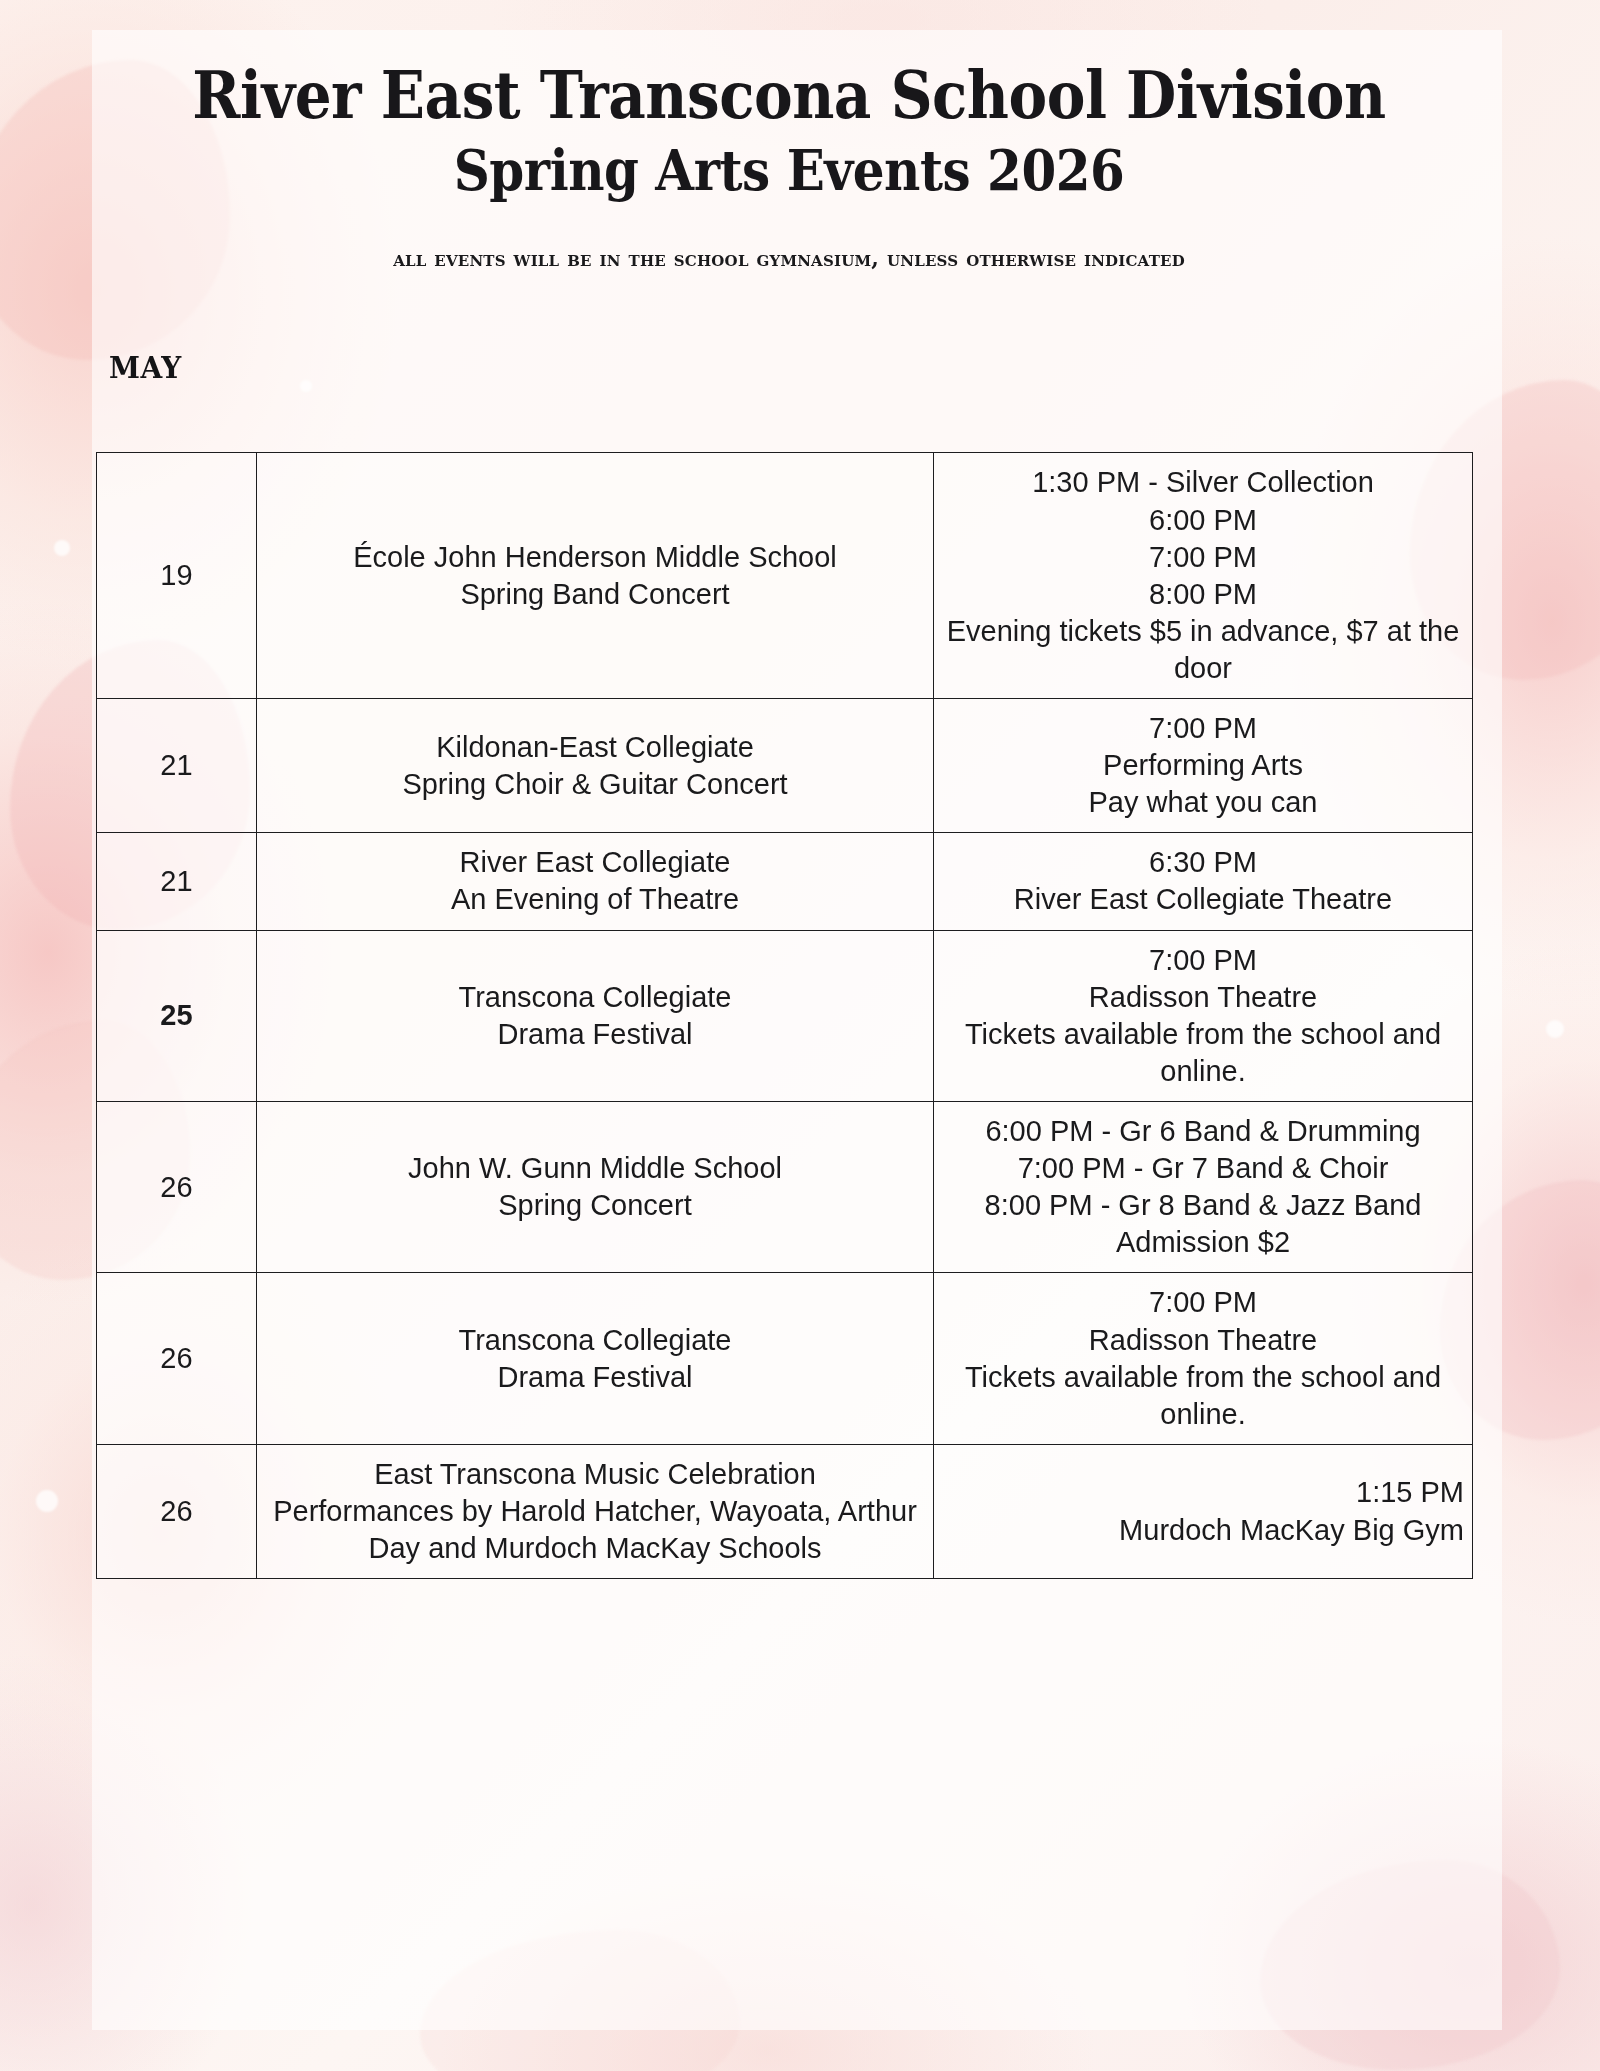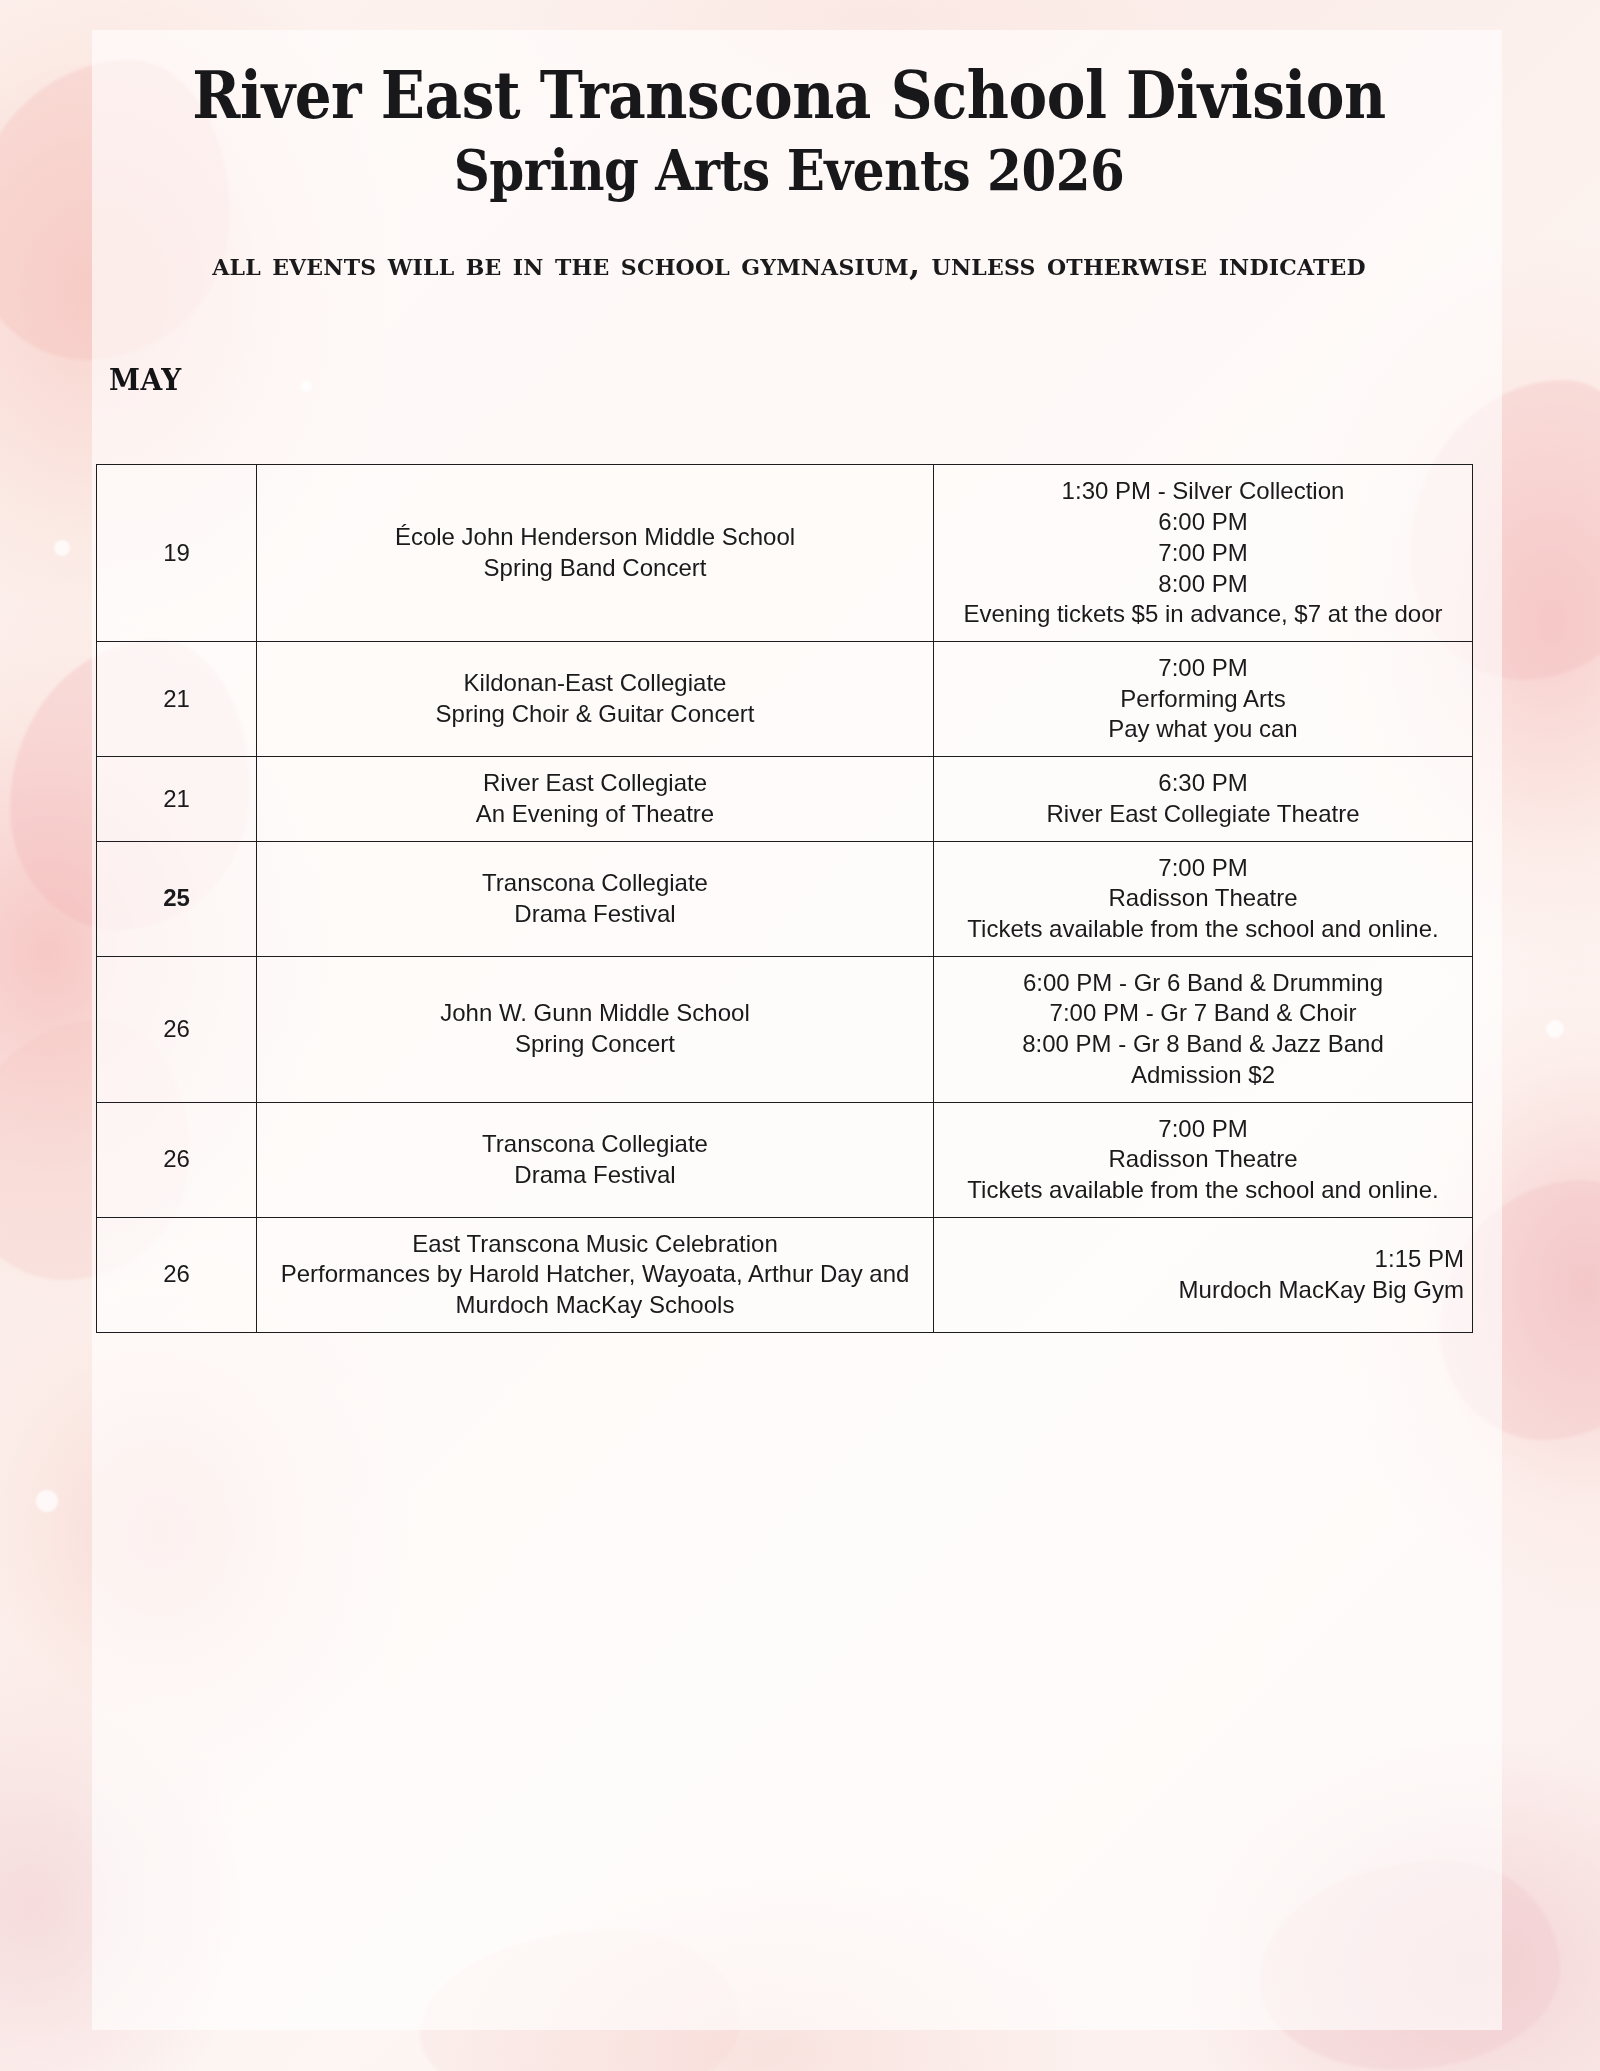--- a/index.html
+++ b/index.html
@@ -79,21 +79,21 @@
   .title2 {
     margin-top: 18px;
     font-size: 50px;
     line-height: 1.05;
   }
   .subtitle {
     margin-top: 48px;
     text-align: center;
     font-family: "DejaVu Serif", serif;
     font-weight: bold;
-    font-size: 32px;
+    font-size: 22px;
     letter-spacing: 0.2px;
     color: #1a1a1c;
     font-variant: small-caps;
     text-transform: lowercase;
   }
   .month {
     margin-top: 70px;
     margin-left: 25px;
     font-family: "DejaVu Serif", serif;
     font-weight: bold;
@@ -110,21 +110,21 @@
   table.events {
     margin: 64px 0 0 12px;
     width: 1325px;
     border-collapse: collapse;
     table-layout: fixed;
     background: rgba(255,255,255,0.30);
   }
   table.events td {
     border: 1.6px solid #1d1d1f;
     padding: 11px 8px;
-    font-size: 24px;
+    font-size: 29px;
     line-height: 1.28;
     color: #1a1a1c;
     text-align: center;
     vertical-align: middle;
     font-family: "Liberation Sans", sans-serif;
   }
   td.date  { width: 143px; }
   td.name  { width: 660px; }
   td.info  { width: 522px; }
 </style>

